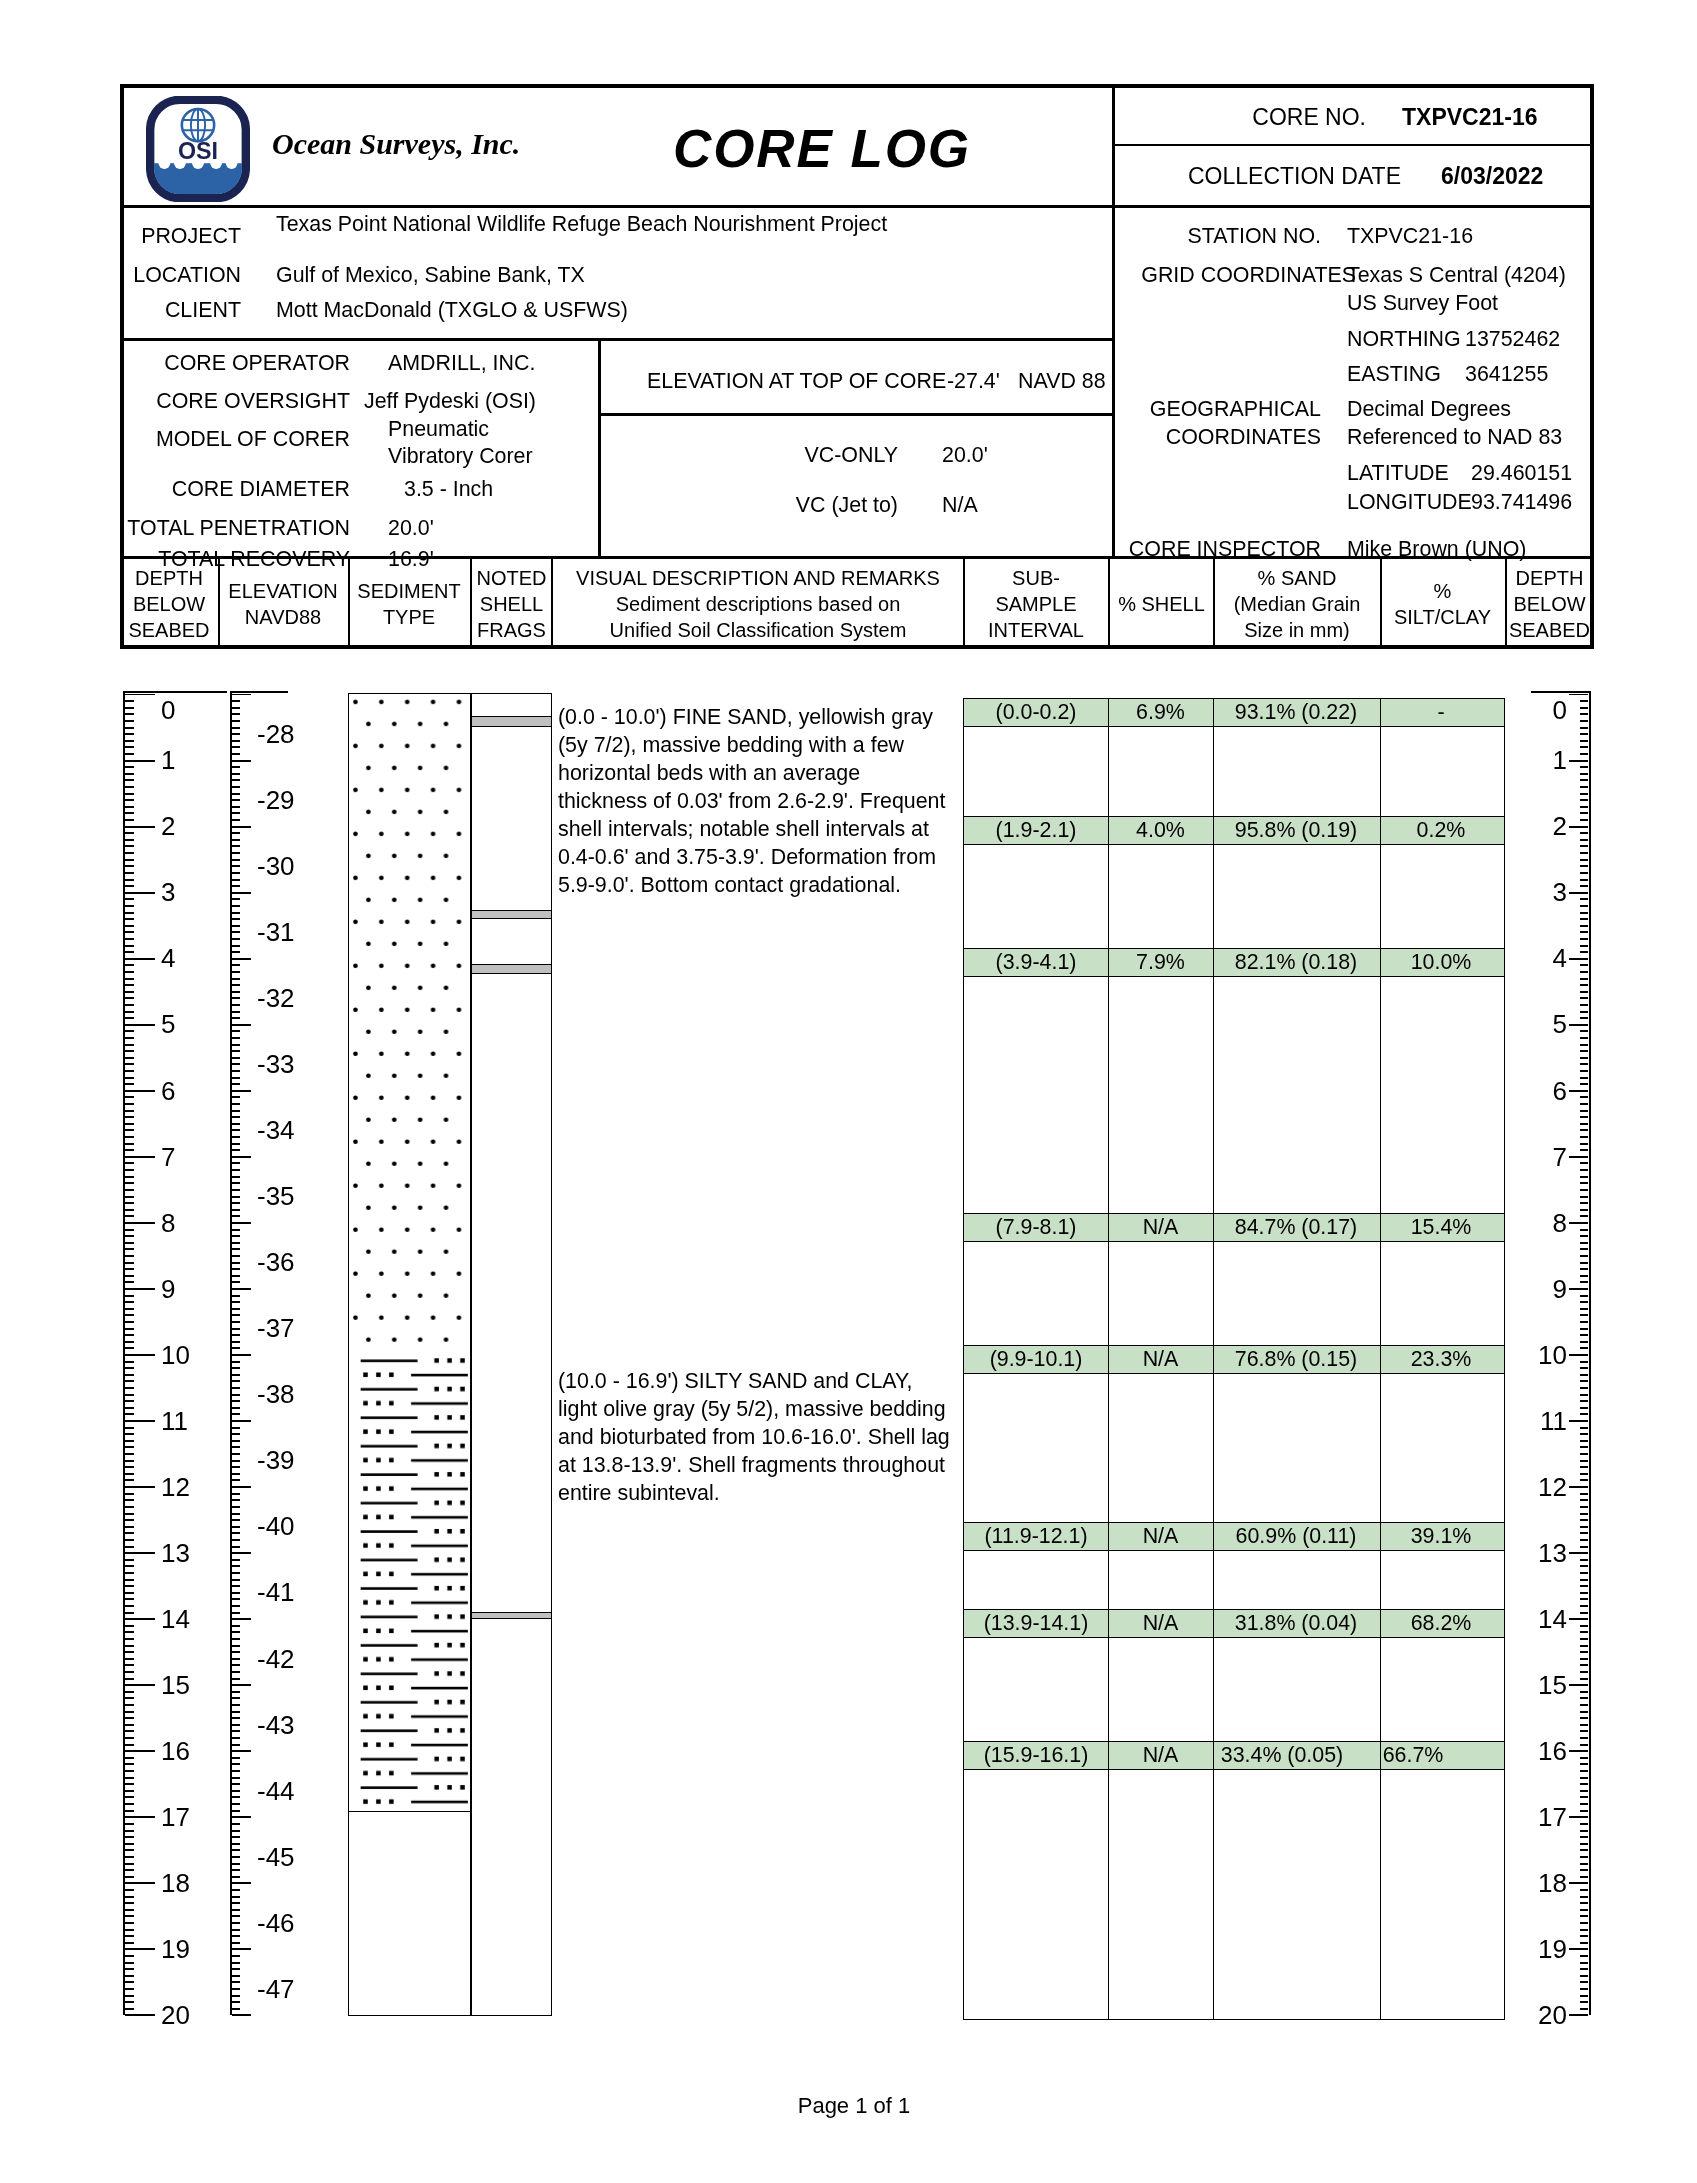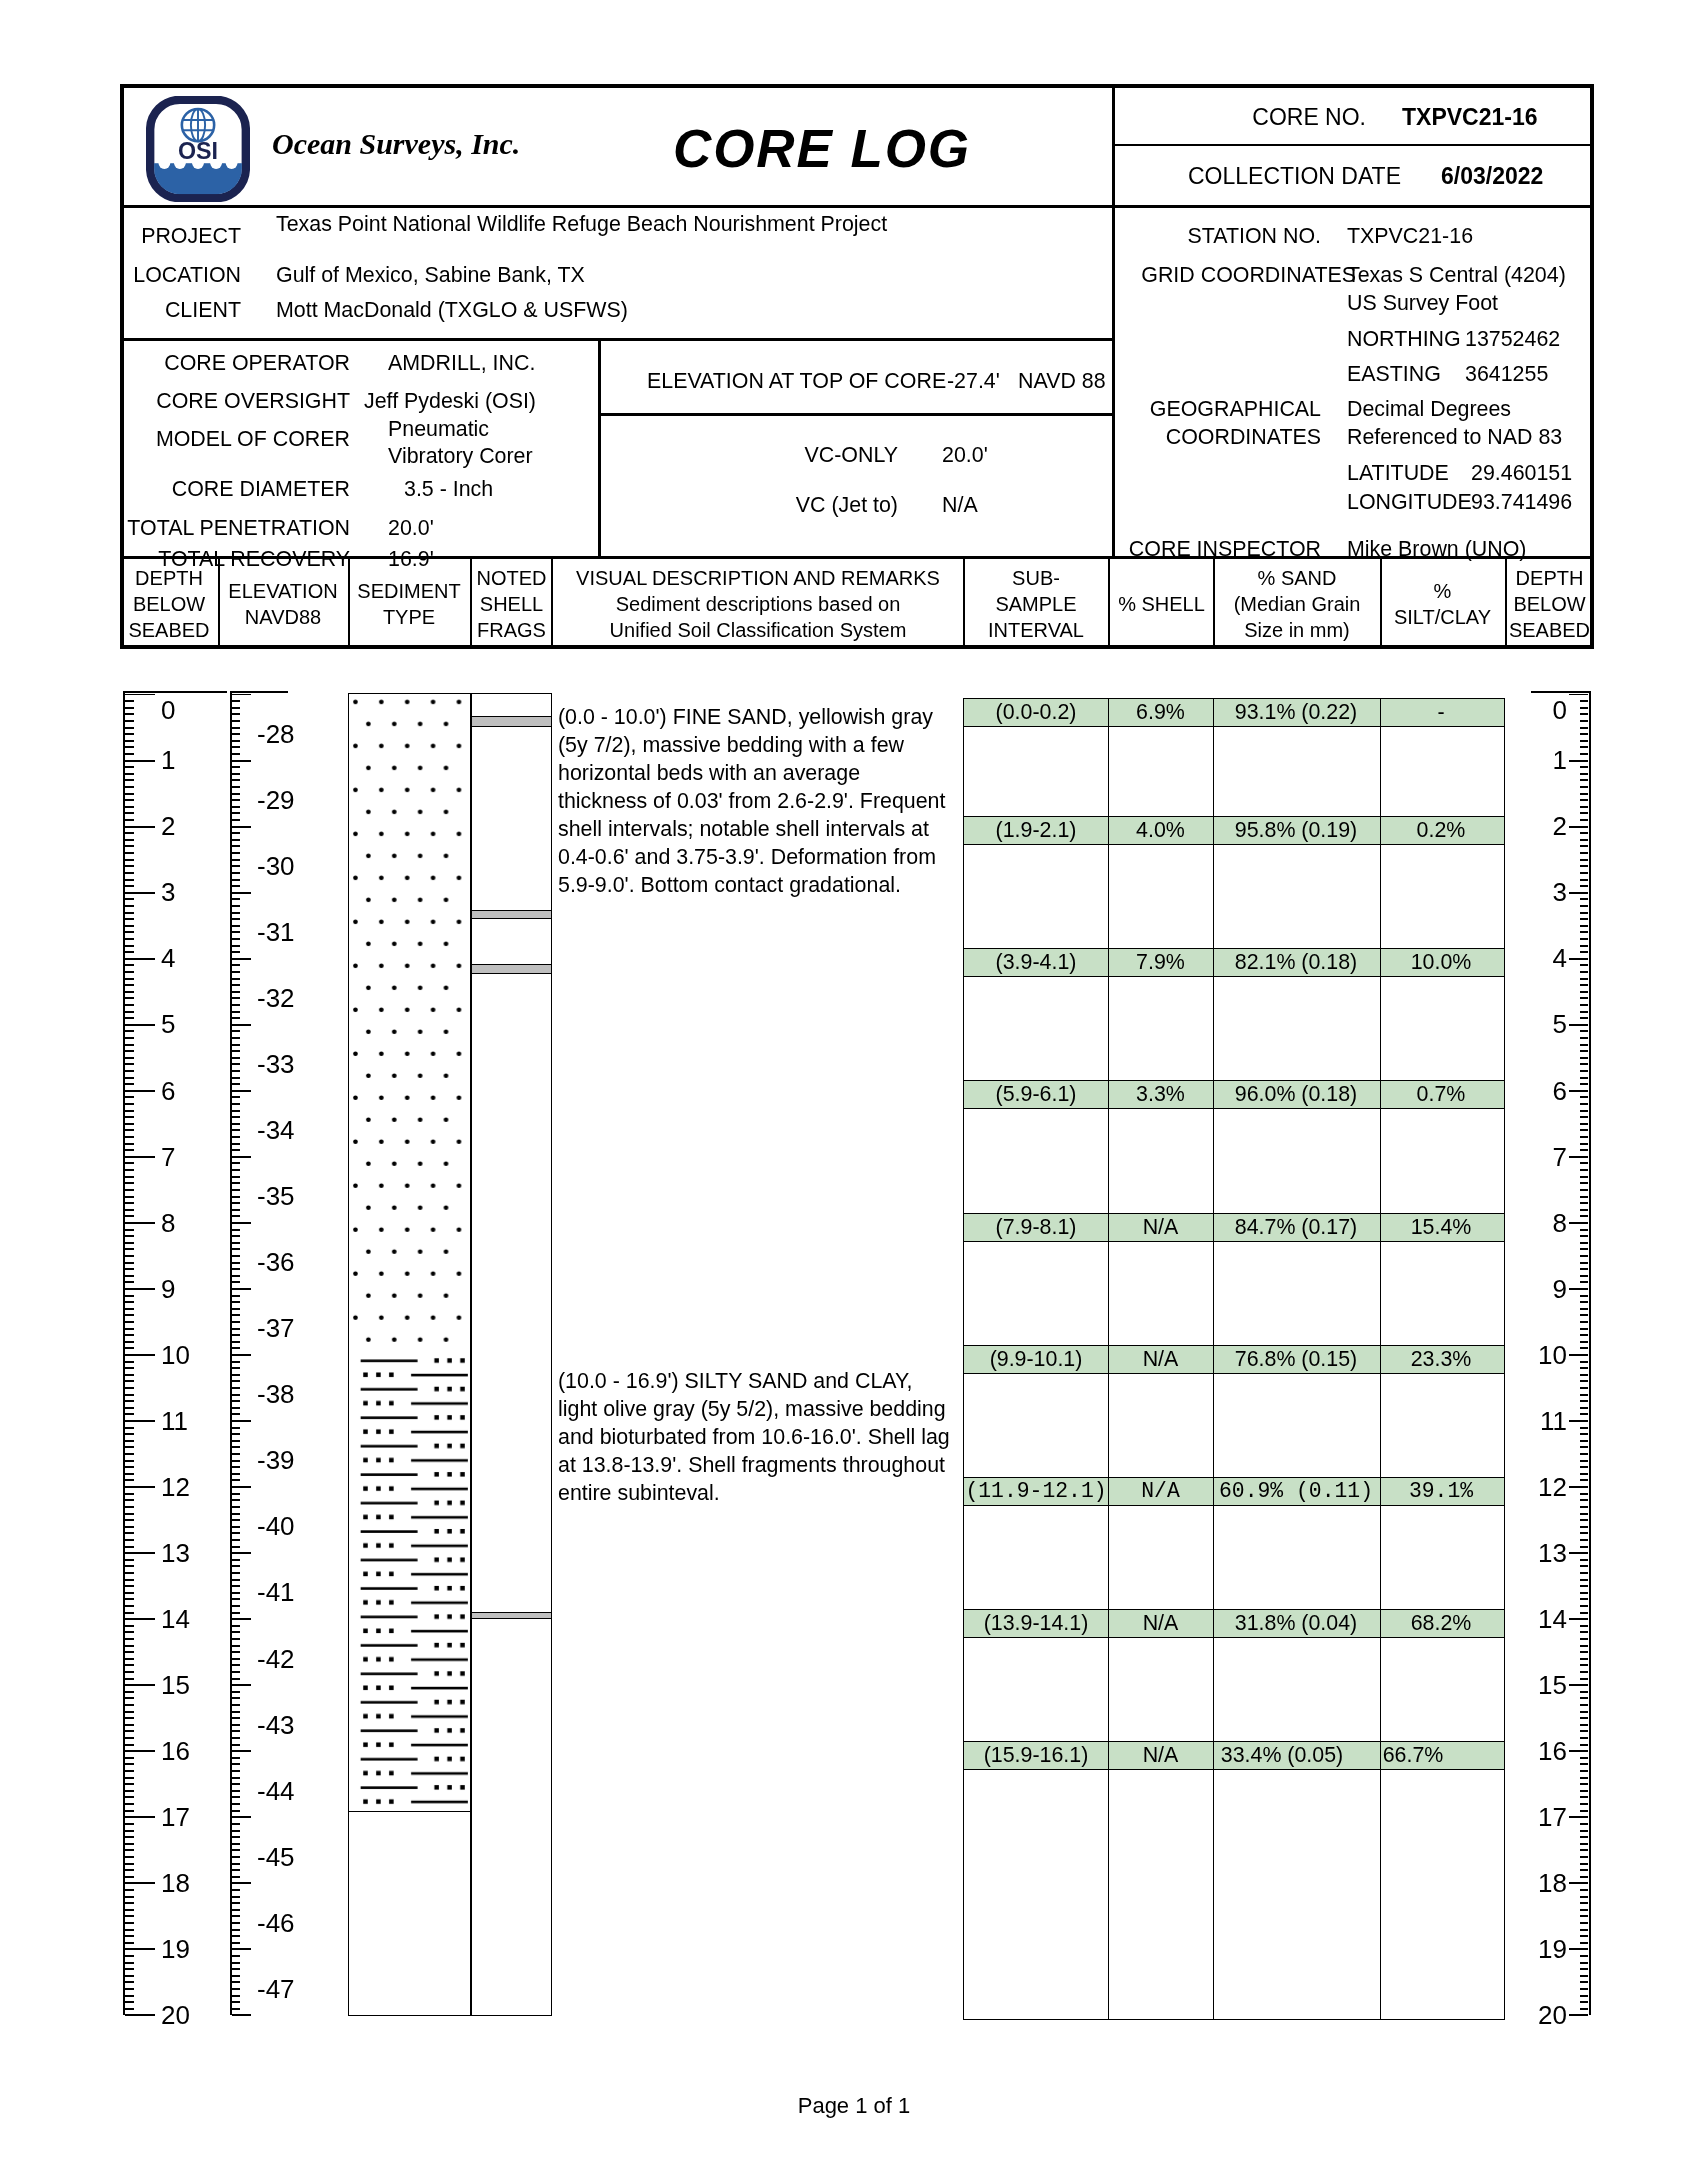--- a/index.html
+++ b/index.html
@@ -921,39 +921,33 @@
         <div class="" style="width: 105px;">4.0%</div>
         <div class="" style="width: 166px;">95.8% (0.19)</div>
         <div class="" style="width: 124px;">0.2%</div>
       </div>
       <div class="srow" style="top: 250px;">
         <div class="" style="width: 144px;">(3.9-4.1)</div>
         <div class="" style="width: 105px;">7.9%</div>
         <div class="" style="width: 166px;">82.1% (0.18)</div>
         <div class="" style="width: 124px;">10.0%</div>
       </div>
-      <div class="srow" style="top: 382px;">
-        <div class="" style="width: 144px;">(5.9-6.1)</div>
-        <div class="" style="width: 105px;">3.3%</div>
-        <div class="" style="width: 166px;">96.0% (0.18)</div>
-        <div class="" style="width: 124px;">0.7%</div>
-      </div>
       <div class="srow" style="top: 515px;">
         <div class="" style="width: 144px;">(7.9-8.1)</div>
         <div class="" style="width: 105px;">N/A</div>
         <div class="" style="width: 166px;">84.7% (0.17)</div>
         <div class="" style="width: 124px;">15.4%</div>
       </div>
       <div class="srow" style="top: 647px;">
         <div class="" style="width: 144px;">(9.9-10.1)</div>
         <div class="" style="width: 105px;">N/A</div>
         <div class="" style="width: 166px;">76.8% (0.15)</div>
         <div class="" style="width: 124px;">23.3%</div>
       </div>
-      <div class="srow" style="top: 779px; font-family: Liberation Mono, monospace;">
+      <div class="srow" style="top: 824px;">
         <div class="" style="width: 144px;">(11.9-12.1)</div>
         <div class="" style="width: 105px;">N/A</div>
         <div class="" style="width: 166px;">60.9% (0.11)</div>
         <div class="" style="width: 124px;">39.1%</div>
       </div>
       <div class="srow" style="top: 911px;">
         <div class="" style="width: 144px;">(13.9-14.1)</div>
         <div class="" style="width: 105px;">N/A</div>
         <div class="" style="width: 166px;">31.8% (0.04)</div>
         <div class="" style="width: 124px;">68.2%</div>

